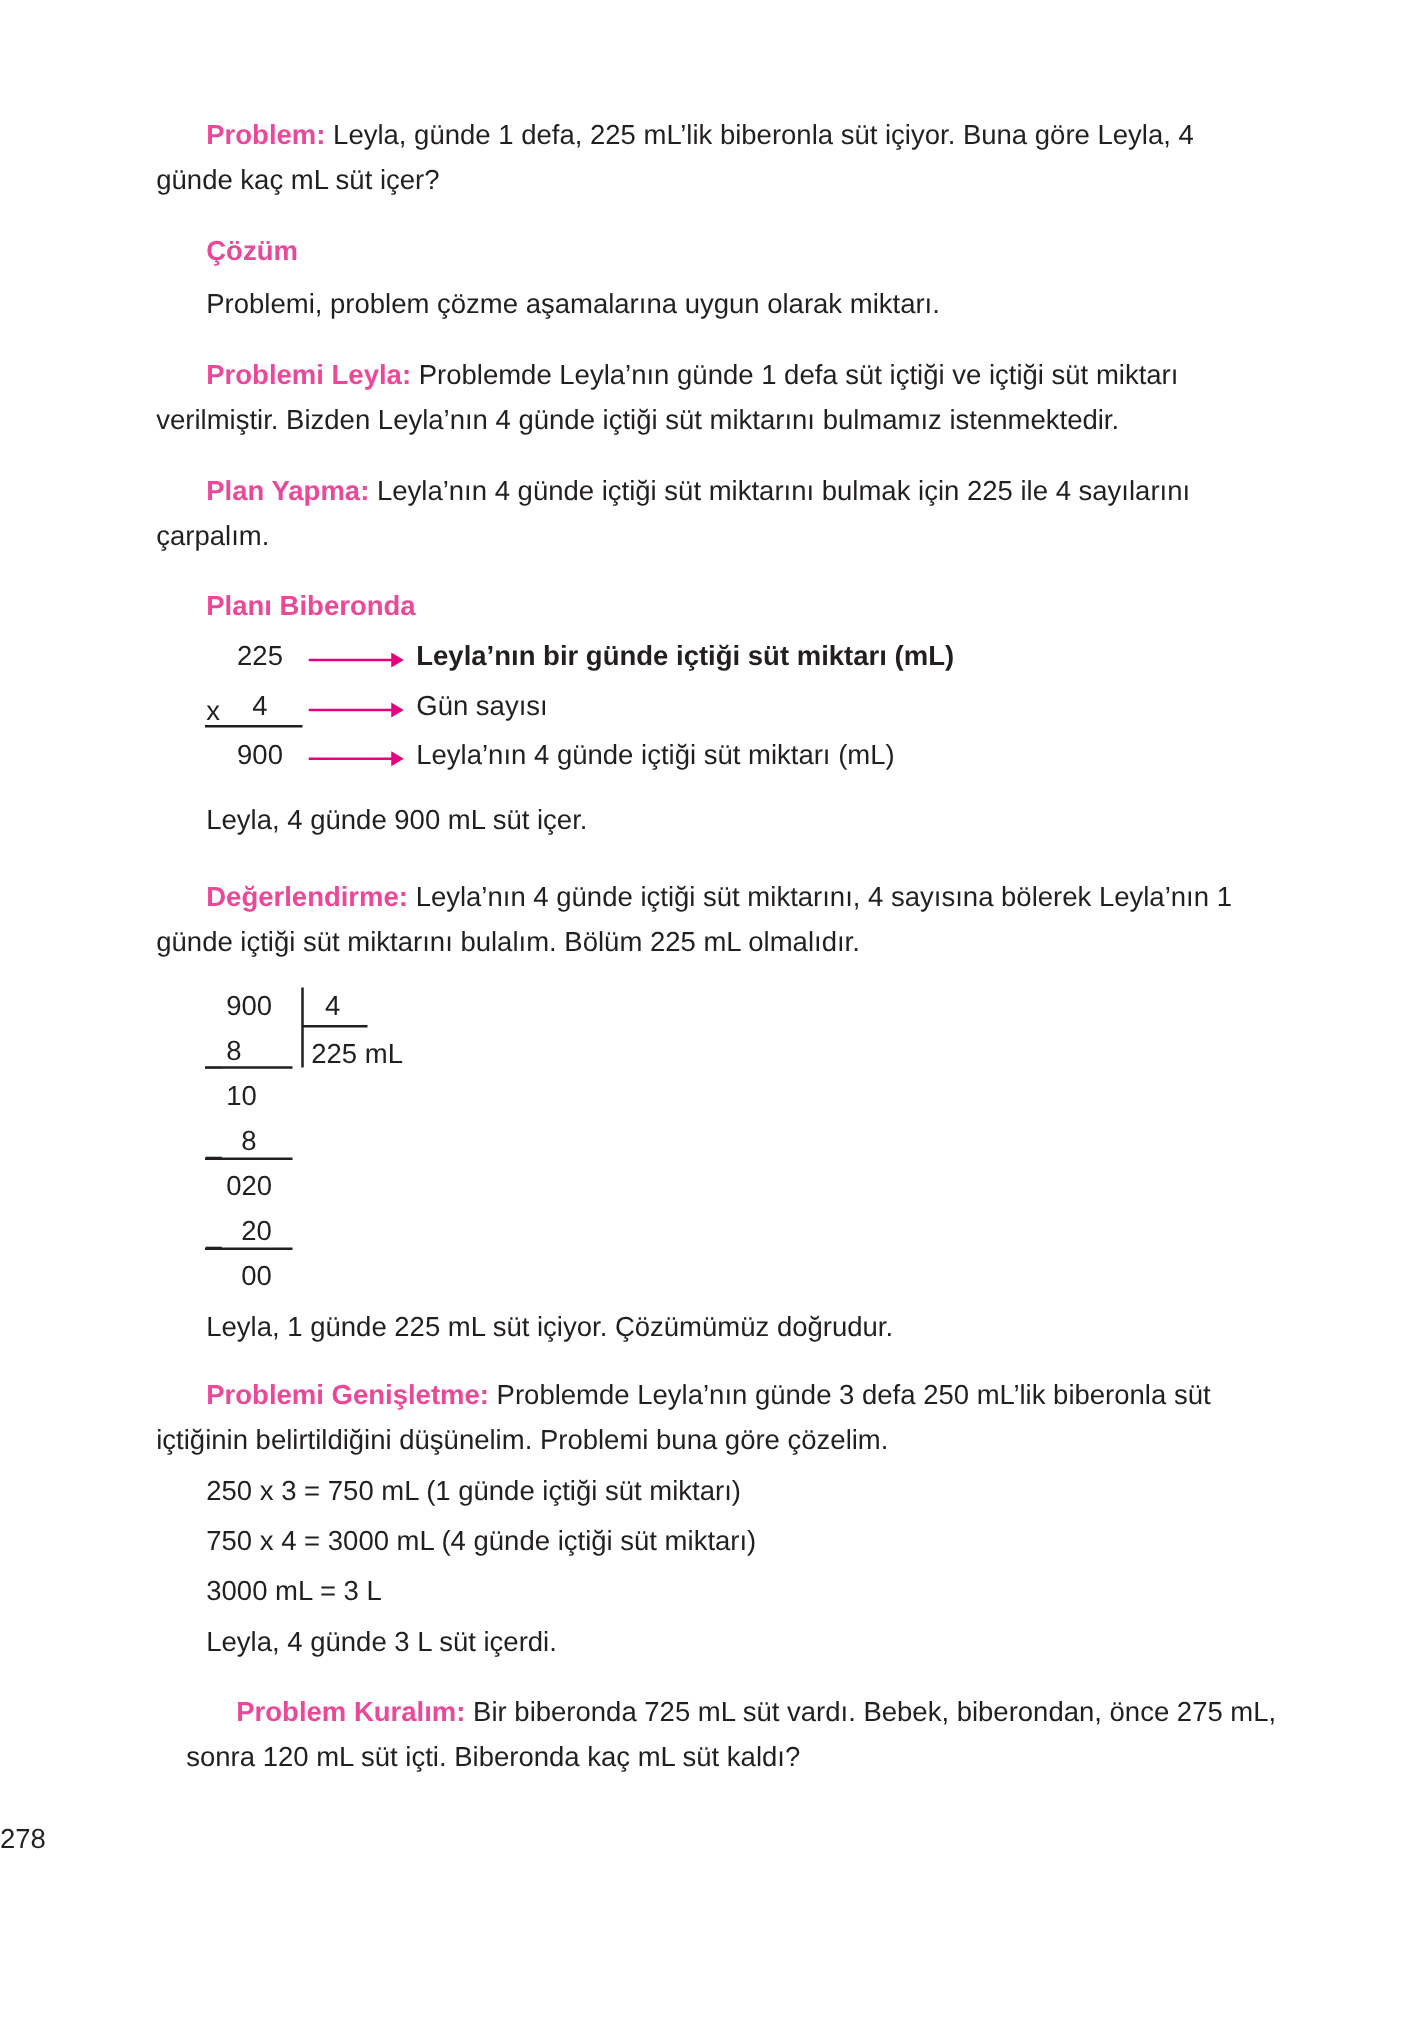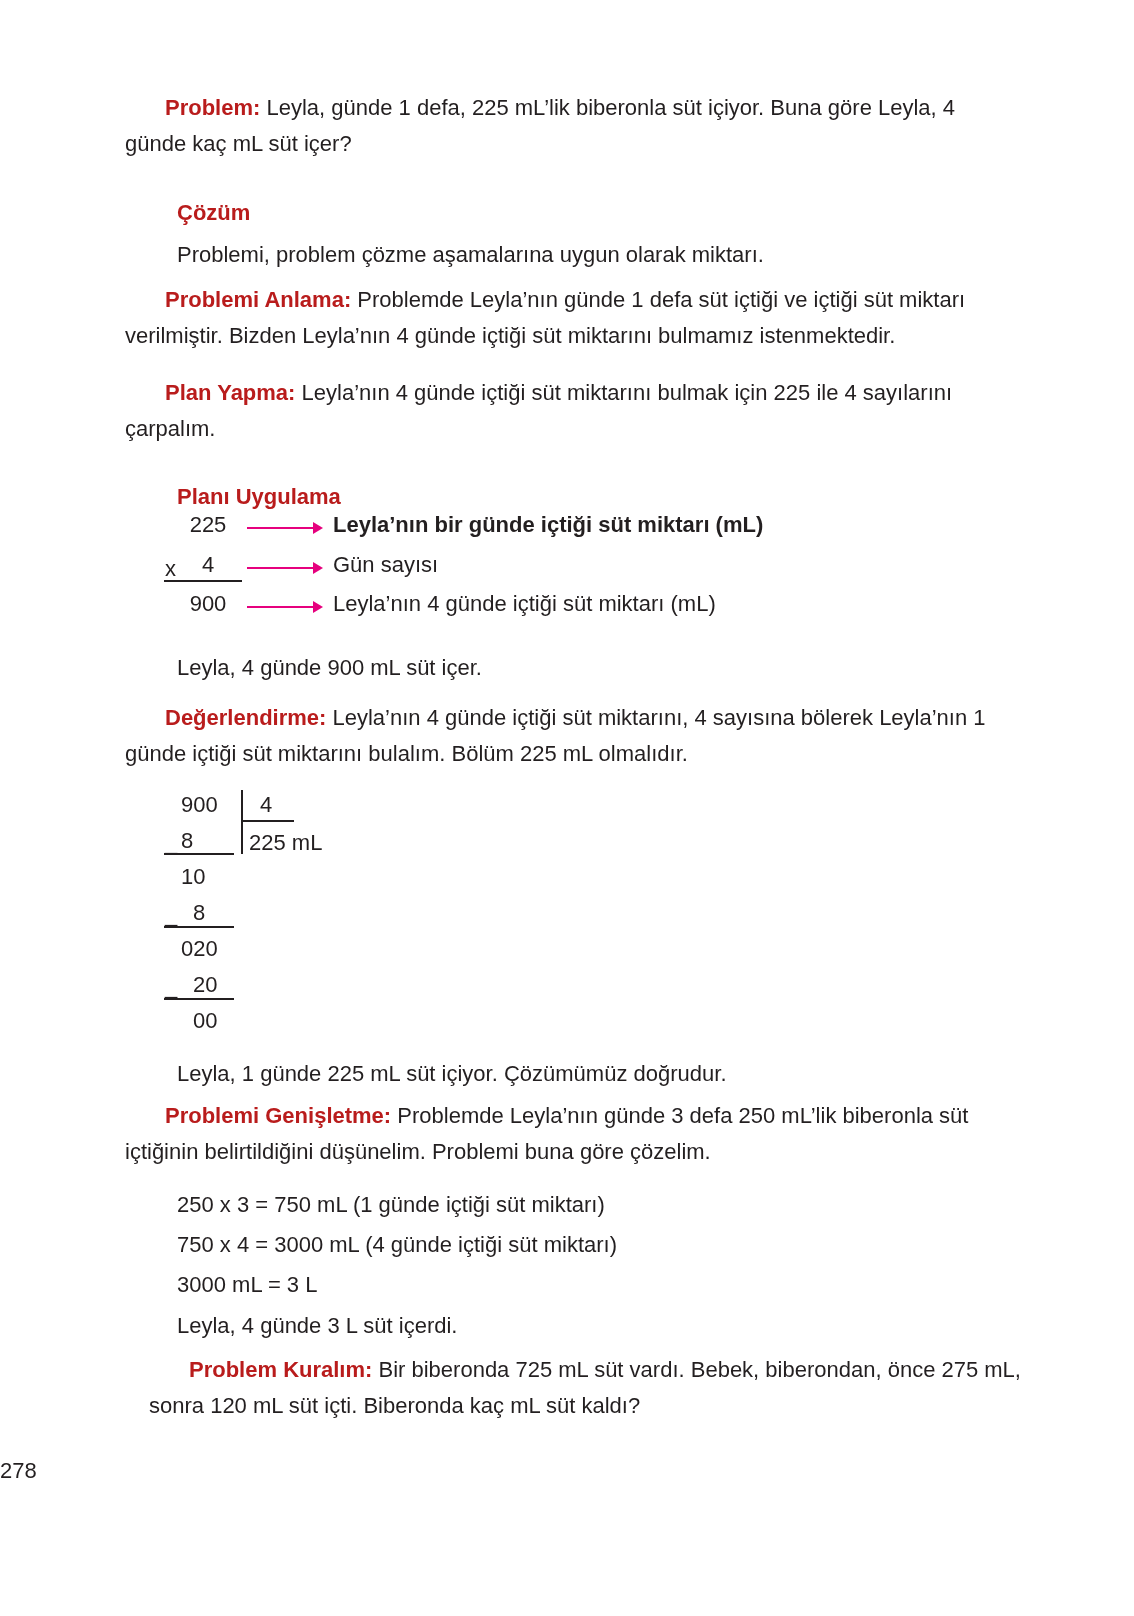--- a/index.html
+++ b/index.html
@@ -1,42 +1,42 @@
 <!DOCTYPE html>
 <html><head>
 <meta charset="utf-8">
 <style>
   html, body { margin:0; padding:0; background:#ffffff; }
   body { width:1134px; height:1616px; position:relative; overflow:hidden;
          font-family:"Liberation Sans", sans-serif; color:#231f20; font-size:22px; }
   .p { position:absolute; left:125px; width:880px; line-height:36px; margin:0; }
   .ind { text-indent:40px; }
-  .sub { position:absolute; left:165px; margin:12px; line-height:36px; }
-  .red { color:#b91c1c; font-weight:bold; }
+  .sub { position:absolute; left:165px; margin:0; line-height:36px; }
+  .red { color:#ec4899; font-weight:bold; }
   .num { position:absolute; text-align:center; width:60px; }
   .arrow { position:absolute; height:2px; background:#e6007e; }
   .arrow::after { content:""; position:absolute; right:-2px; top:-5px;
                   border-left:10px solid #e6007e; border-top:6px solid transparent; border-bottom:6px solid transparent; }
   .rule { position:absolute; height:2px; background:#231f20; }
   .vrule { position:absolute; width:2px; background:#231f20; }
   .t { position:absolute; white-space:nowrap; }
 </style>
 </head>
 <body>
 
 <p class="p ind" style="top:90px;"><span class="red">Problem:</span><span> Leyla, günde 1 defa, 225 mL’lik biberonla süt içiyor. Buna göre Leyla, 4 günde kaç mL süt içer?</span></p>
 
 <p class="sub red" style="top:183px;">Çözüm</p>
 <p class="sub" style="top:225px;">Problemi, problem çözme aşamalarına uygun olarak miktarı.</p>
 
-<p class="p ind" style="top:282px;"><span class="red">Problemi Anlama:</span><span> Problemde Leyla’nın günde 1 defa süt içtiği ve içtiği süt miktarı verilmiştir. Bizden Leyla’nın 4 günde içtiği süt miktarını bulmamız istenmektedir.</span></p>
+<p class="p ind" style="top:282px;"><span class="red">Problemi Leyla:</span><span> Problemde Leyla’nın günde 1 defa süt içtiği ve içtiği süt miktarı verilmiştir. Bizden Leyla’nın 4 günde içtiği süt miktarını bulmamız istenmektedir.</span></p>
 
 <p class="p ind" style="top:375px;"><span class="red">Plan Yapma:</span><span> Leyla’nın 4 günde içtiği süt miktarını bulmak için 225 ile 4 sayılarını çarpalım.</span></p>
 
-<p class="sub red" style="top:467px;">Planı Uygulama</p>
+<p class="sub red" style="top:467px;">Planı Biberonda</p>
 
 <div>
   <span class="num" style="left:178px; top:512px;">225</span>
   <span class="arrow" style="left:247px; top:527px; width:74px;"></span>
   <span class="t" style="left:333px; top:512px;font-weight:bold;">Leyla’nın bir günde içtiği süt miktarı (mL)</span>
 
   <span class="t" style="left:165px; top:556px;">x</span>
   <span class="num" style="left:178px; top:552px;">4</span>
   <span class="arrow" style="left:247px; top:567px; width:74px;"></span>
   <span class="t" style="left:333px; top:552px;">Gün sayısı</span>

